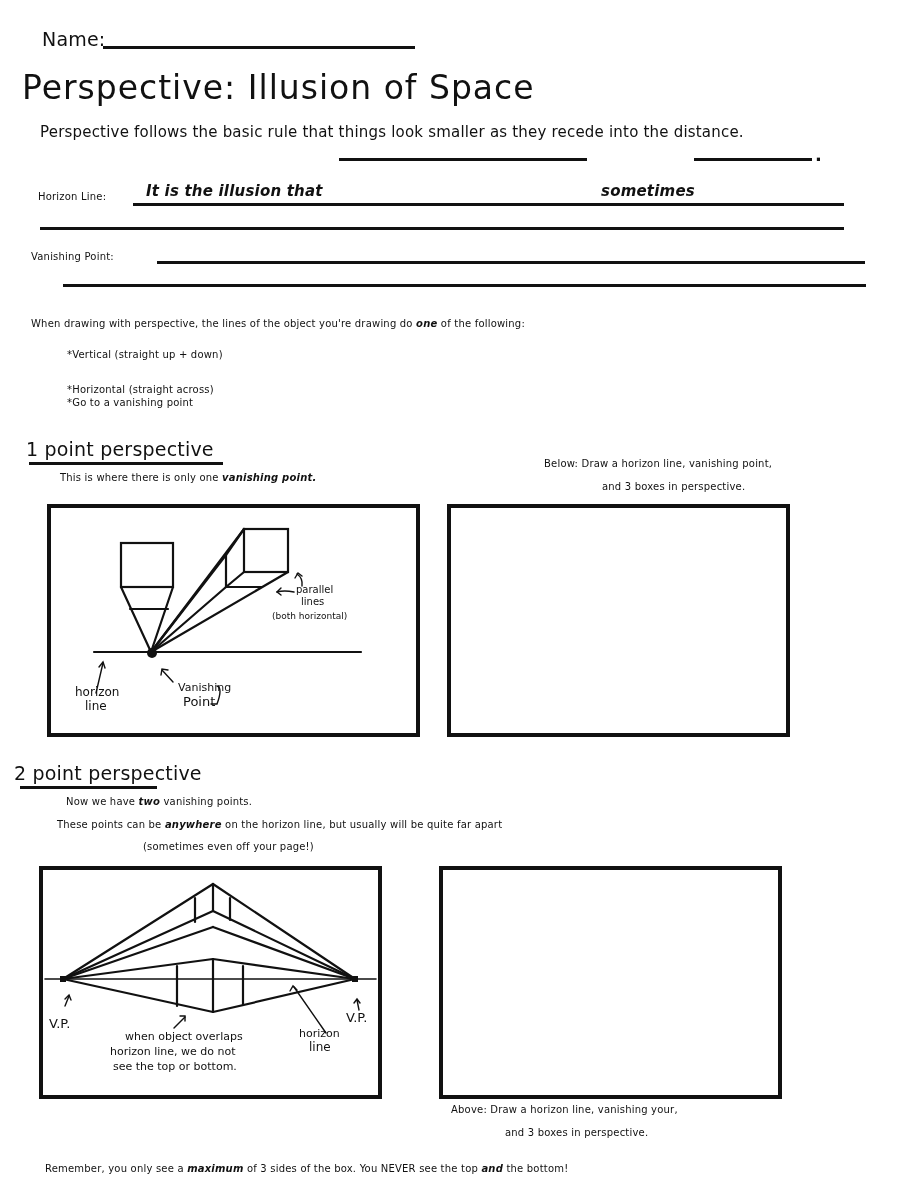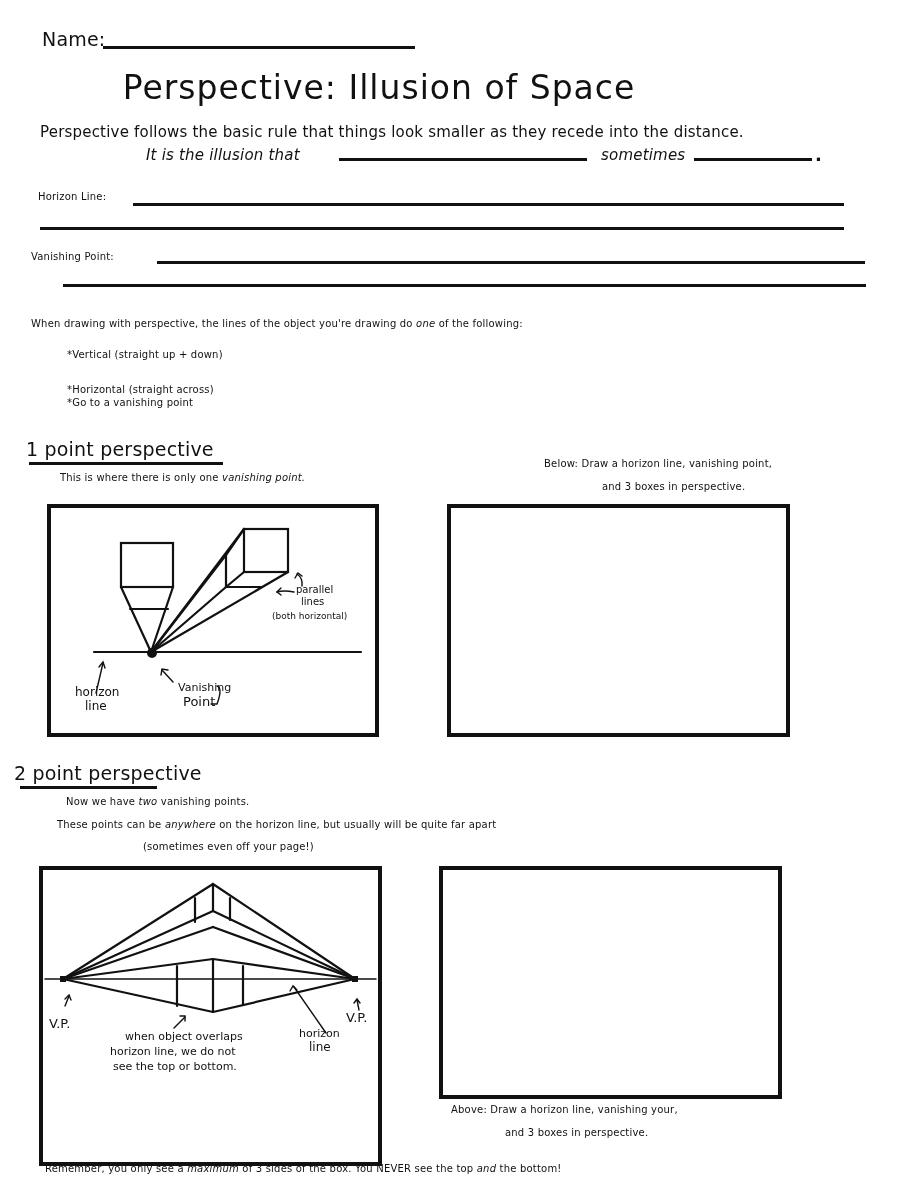--- a/index.html
+++ b/index.html
@@ -1,35 +1,35 @@
 <!DOCTYPE html>
 <html><head>
 <meta charset="utf-8">
 <style>
   html, body { margin: 0; padding: 0; background: #ffffff; }
   body { width: 900px; height: 1200px; position: relative; overflow: hidden;
          font-family: "DejaVu Sans", sans-serif; color: #111; }
   .abs { position: absolute; white-space: nowrap; text-align: center; }
   .hand { font-family: "DejaVu Sans", sans-serif; letter-spacing: 0.2px; }
   .line { position: absolute; background: #111; height: 3px; }
-  .b { font-weight: normal; font-style: italic; }
+  .b { font-weight: bold; font-style: italic; margin-top: 36px; }
   .box { position: absolute; border: 4px solid #111; box-sizing: border-box; background: #fff; }
   .title { font-size: 33px; letter-spacing: 1px; }
   .t15 { font-size: 15px; }
   .t14 { font-size: 10px; }
   .h2 { font-size: 19px; }
   svg text { font-family: "DejaVu Sans", sans-serif; }
 </style>
 </head>
 <body>
 
 <div class="abs hand" style="left:42px; top:28px; font-size:19px;">Name:</div>
 <div class="line" style="left:103px; top:46px; width:312px;"></div>
 
-<div class="abs hand title" style="left:0; width:736px; text-align:center; top:68px; padding-left:22px; box-sizing:border-box;">Perspective:  Illusion of Space</div>
+<div class="abs hand title" style="left:0; width:736px; text-align:left; top:68px; padding-left:22px; box-sizing:border-box;">Perspective:  Illusion of Space</div>
 
 <div class="abs hand t15" style="left:40px; top:123px;">Perspective follows the basic rule that things look smaller as they recede into the distance.</div>
 <div class="abs hand t15 b" style="left:146px; top:146px;">It is the illusion that</div>
 <div class="line" style="left:339px; top:158px; width:248px;"></div>
 <div class="abs hand t15 b" style="left:601px; top:146px;">sometimes</div>
 <div class="line" style="left:694px; top:158px; width:118px;"></div>
 <div class="abs hand" style="left:815px; top:144px; font-size:18px; font-weight:bold;">.</div>
 
 <div class="abs hand t14" style="left:38px; top:191px;">Horizon Line:</div>
 <div class="line" style="left:133px; top:203px; width:711px;"></div>
@@ -50,21 +50,21 @@
 
 <div class="abs hand h2" style="left:26px; top:438px;">1 point perspective</div>
 <div class="line" style="left:29px; top:462px; width:194px;"></div>
 <div class="abs hand t14" style="left:60px; top:472px;">
   <span>This is where there is only one</span>
   <span class="b">vanishing point.</span>
 </div>
 <div class="abs hand t14" style="left:544px; top:458px;">Below:  Draw a horizon line, vanishing point,</div>
 <div class="abs hand t14" style="left:602px; top:481px;">and 3 boxes in perspective.</div>
 
-<div class="box" style="left:47px; top:504px; width:332px; height:233px;">
+<div class="box" style="left:47px; top:504px; width:373px; height:233px;">
   <svg width="335" height="225" viewBox="0 0 335 225" style="position:absolute; left:0; top:0;">
     <g stroke="#111" stroke-width="2.2" fill="none" stroke-linecap="round">
 
       <line x1="43" y1="144" x2="310" y2="144"></line>
 
       <rect x="70" y="35" width="52" height="44"></rect>
       <line x1="70" y1="79" x2="100" y2="144"></line>
       <line x1="122" y1="79" x2="100" y2="144"></line>
       <line x1="79" y1="101" x2="117" y2="101"></line>
 
@@ -110,21 +110,21 @@
   <span class="b">two</span>
   <span>vanishing points.</span>
 </div>
 <div class="abs hand t14" style="left:57px; top:819px;">
   <span>These points can be</span>
   <span class="b">anywhere</span>
   <span>on the horizon line, but usually will be quite far apart</span>
 </div>
 <div class="abs hand t14" style="left:143px; top:841px;">(sometimes even off your page!)</div>
 
-<div class="box" style="left:39px; top:866px; width:343px; height:300px;">
+<div class="box" style="left:39px; top:866px; width:343px; height:233px;">
   <svg width="335" height="225" viewBox="0 0 335 225" style="position:absolute; left:0; top:0;">
     <g stroke="#111" stroke-width="2.2" fill="none" stroke-linecap="round">
       <line x1="2" y1="109" x2="333" y2="109" stroke-width="1.6"></line>
 
       <line x1="20" y1="109" x2="170" y2="14"></line>
       <line x1="312" y1="109" x2="170" y2="14"></line>
       <line x1="20" y1="109" x2="170" y2="41"></line>
       <line x1="312" y1="109" x2="170" y2="41"></line>
       <line x1="20" y1="109" x2="170" y2="57"></line>
       <line x1="312" y1="109" x2="170" y2="57"></line>

